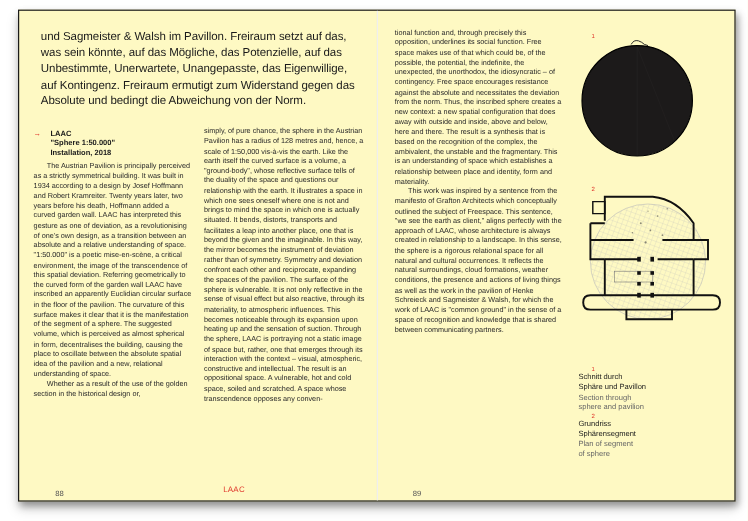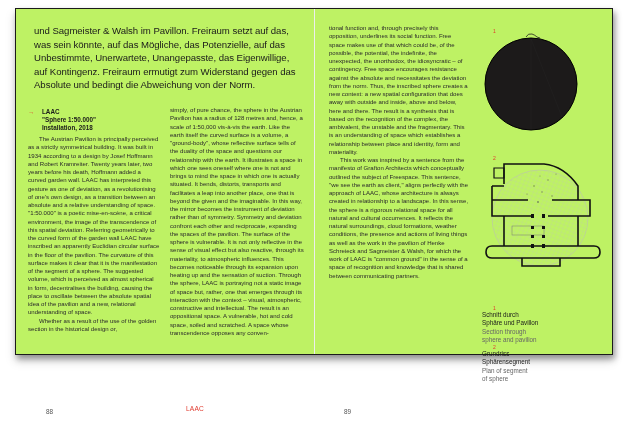--- a/index.html
+++ b/index.html
@@ -5,22 +5,22 @@
     * { margin: 0; padding: 0; box-sizing: border-box; }
     html, body {
       width: 623px; height: 434px; overflow: hidden;
       background: #ffffff;
       font-family: "Liberation Sans", "DejaVu Sans", sans-serif;
       color: #1a1a1a;
     }
     .spread {
       position: absolute;
       left: 15px; top: 8px;
-      width: 598px; height: 347px;
-      background: #bef264;
+      width: 598px; height: 410px;
+      background: #fef9c3;
       border: 1.5px solid #1b1b1b;
       box-shadow: 2px 4px 6px rgba(0,0,0,0.35), 0 6px 10px rgba(0,0,0,0.15);
     }
     .spine {
       position: absolute;
       left: 298px; top: 0; width: 1px; height: 100%;
       background: linear-gradient(to right, #e6e6e6, #f5f5f5);
     }
     .page { position: absolute; top: 0; height: 100%; }
     .page-left { left: 0; width: 298px; }

